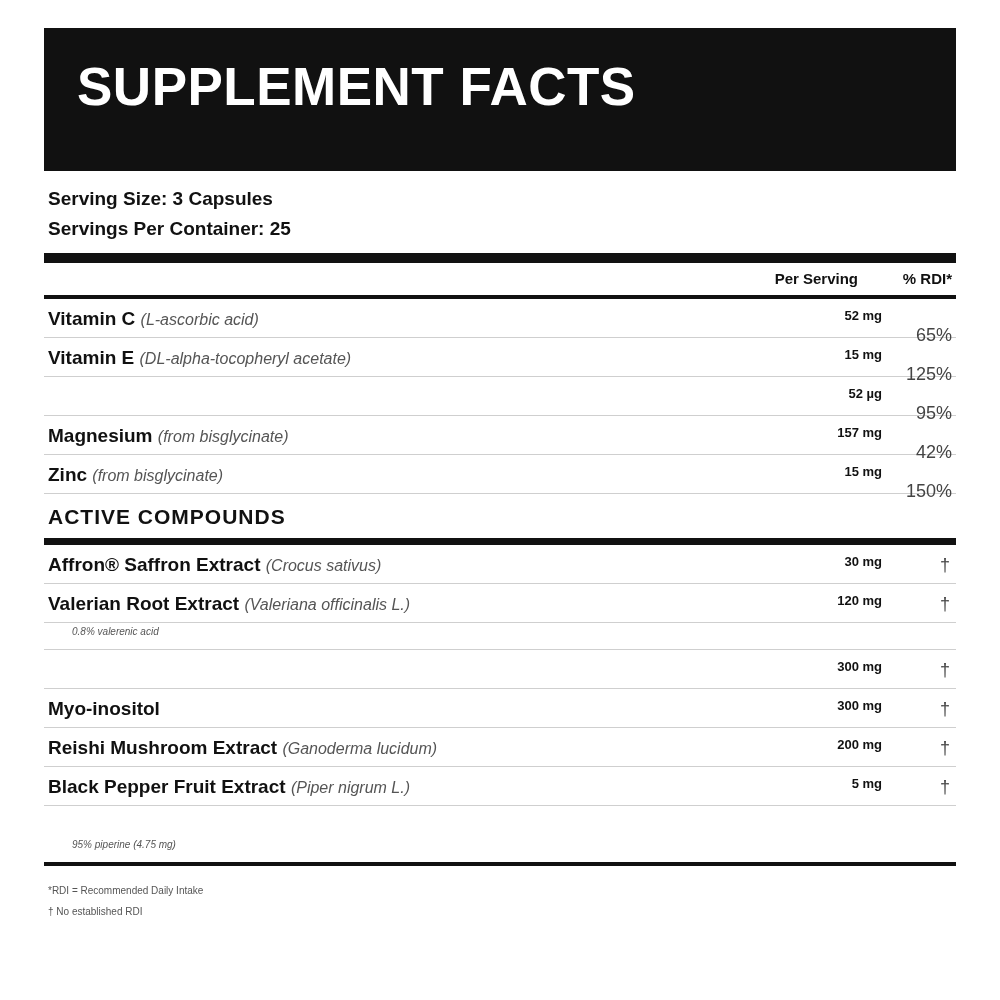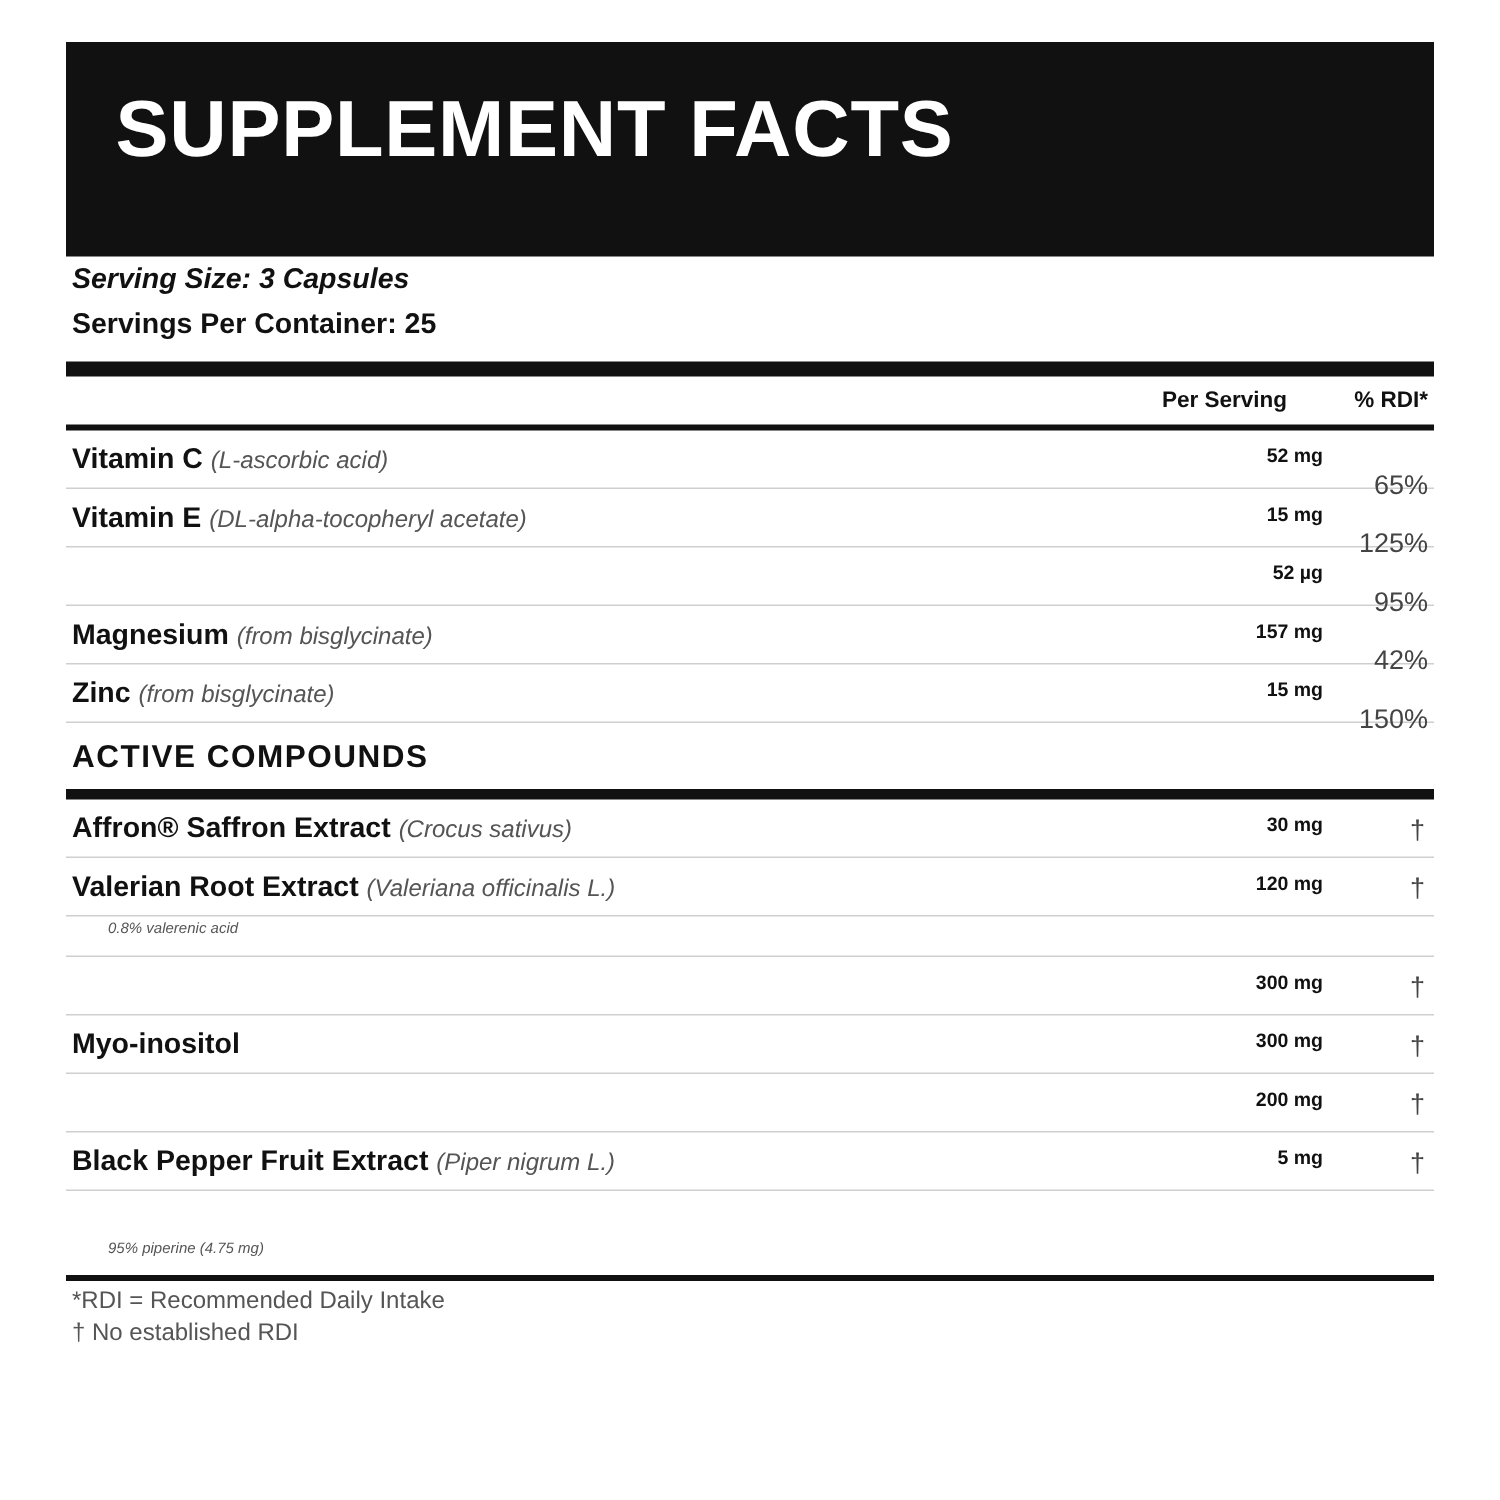--- a/index.html
+++ b/index.html
@@ -1,39 +1,39 @@
 <!DOCTYPE html>
 <html><head>
 <meta charset="utf-8">
 <style>
   html, body { margin: 0; padding: 0; background: #ffffff; }
   body { width: 1000px; height: 1000px; position: relative; font-family: "Liberation Sans", sans-serif; color: #111111; }
   .panel { position: absolute; left: 44px; top: 28px; width: 912px; }
   .title-bar { background: #111111; height: 143px; position: relative; }
   .title-bar h1 { margin: 0; position: absolute; left: 33px; top: 30px; font-size: 53px; font-weight: bold; color: #ffffff; letter-spacing: 0.5px; line-height: 58px; }
   .serving { padding-left: 4px; font-weight: bold; font-size: 19px; line-height: 30px; }
-  .serving .line1 { margin-top: 1px; font-style: italic; }
+  .serving .line1 { margin-top: 13px; }
   .thick-bar { background: #111111; height: 10px; margin-top: 9px; }
   .col-head { height: 32px; position: relative; font-weight: bold; font-size: 15px; text-align: right; }
   .col-head .per { position: absolute; right: 98px; top: 7px; }
   .col-head .rdi { position: absolute; right: 4px; top: 7px; }
   .med-bar { background: #111111; height: 4px; }
   .row { position: relative; height: 38px; border-bottom: 1px solid #cfcfcf; }
   .row .name { position: absolute; left: 4px; top: 9px; font-size: 19px; font-weight: bold; white-space: nowrap; }
   .row .sub { font-style: italic; font-weight: normal; font-size: 16px; color: #555555; }
   .row .amt { position: absolute; right: 74px; top: 9px; font-size: 13px; font-weight: bold; }
   .row .pct { position: absolute; right: 4px; top: 26px; font-size: 18px; color: #444444; }
   .row .dagger { position: absolute; right: 6px; top: 10px; font-size: 18px; color: #444444; }
   .note-row { position: relative; height: 26px; border-bottom: 1px solid #cfcfcf; }
   .note-row .note { position: absolute; left: 28px; top: 3px; font-style: italic; font-size: 10px; color: #555555; }
   .section-head { height: 44px; position: relative; }
   .section-head span { position: absolute; left: 4px; top: 11px; font-size: 21px; font-weight: bold; letter-spacing: 1px; }
   .sec-bar { background: #111111; height: 7px; }
   .end-bar { background: #111111; height: 4px; }
-  .footer { padding-left: 4px; margin-top: 3px; font-size: 16px; color: #555555; line-height: 21px; }
+  .footer { padding-left: 4px; margin-top: 14px; font-size: 10px; color: #555555; line-height: 21px; }
 </style>
 </head>
 <body>
 
 <div class="panel">
   <div class="title-bar">
     <h1>SUPPLEMENT FACTS</h1>
   </div>
 
   <div class="serving">
@@ -97,20 +97,21 @@
     <div class="row">
       <span class="amt">300 mg</span>
       <span class="dagger">†</span>
     </div>
     <div class="row">
       <span class="name"><span>Myo-inositol</span> <span class="sub"></span></span>
       <span class="amt">300 mg</span>
       <span class="dagger">†</span>
     </div>
     <div class="row">
+      <span class="name"><span>Reishi Mushroom Extract</span> <span class="sub">(Ganoderma lucidum)</span></span>
       <span class="amt">200 mg</span>
       <span class="dagger">†</span>
     </div>
     <div class="row">
       <span class="name"><span>Black Pepper Fruit Extract</span> <span class="sub">(Piper nigrum L.)</span></span>
       <span class="amt">5 mg</span>
       <span class="dagger">†</span>
     </div>
     <div class="note-row" style="border-bottom:none;margin-top:30px;">
       <span class="note">95% piperine (4.75 mg)</span>

